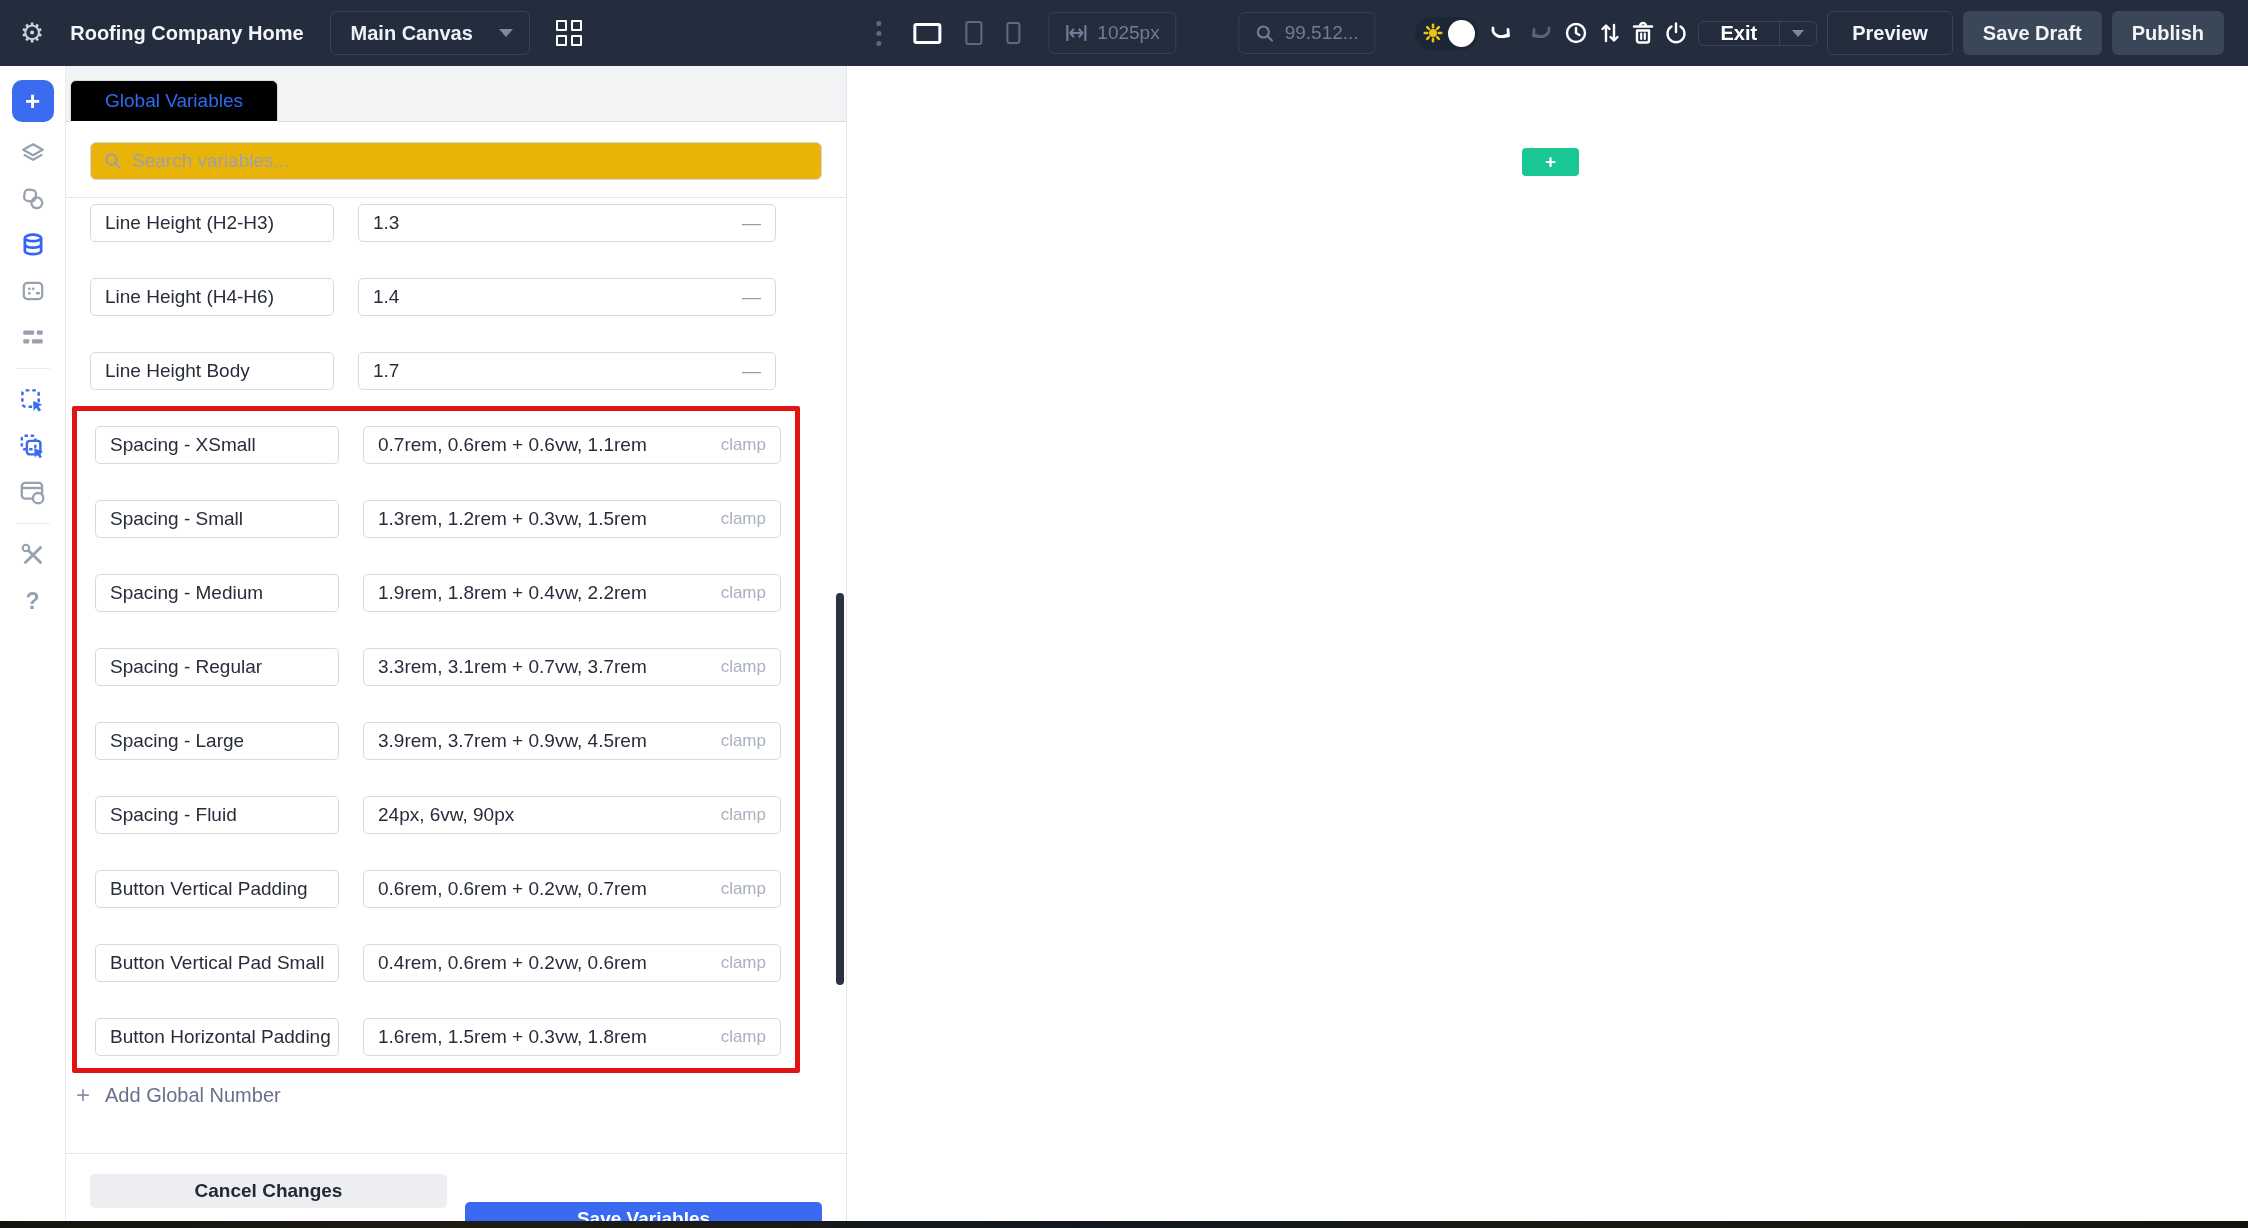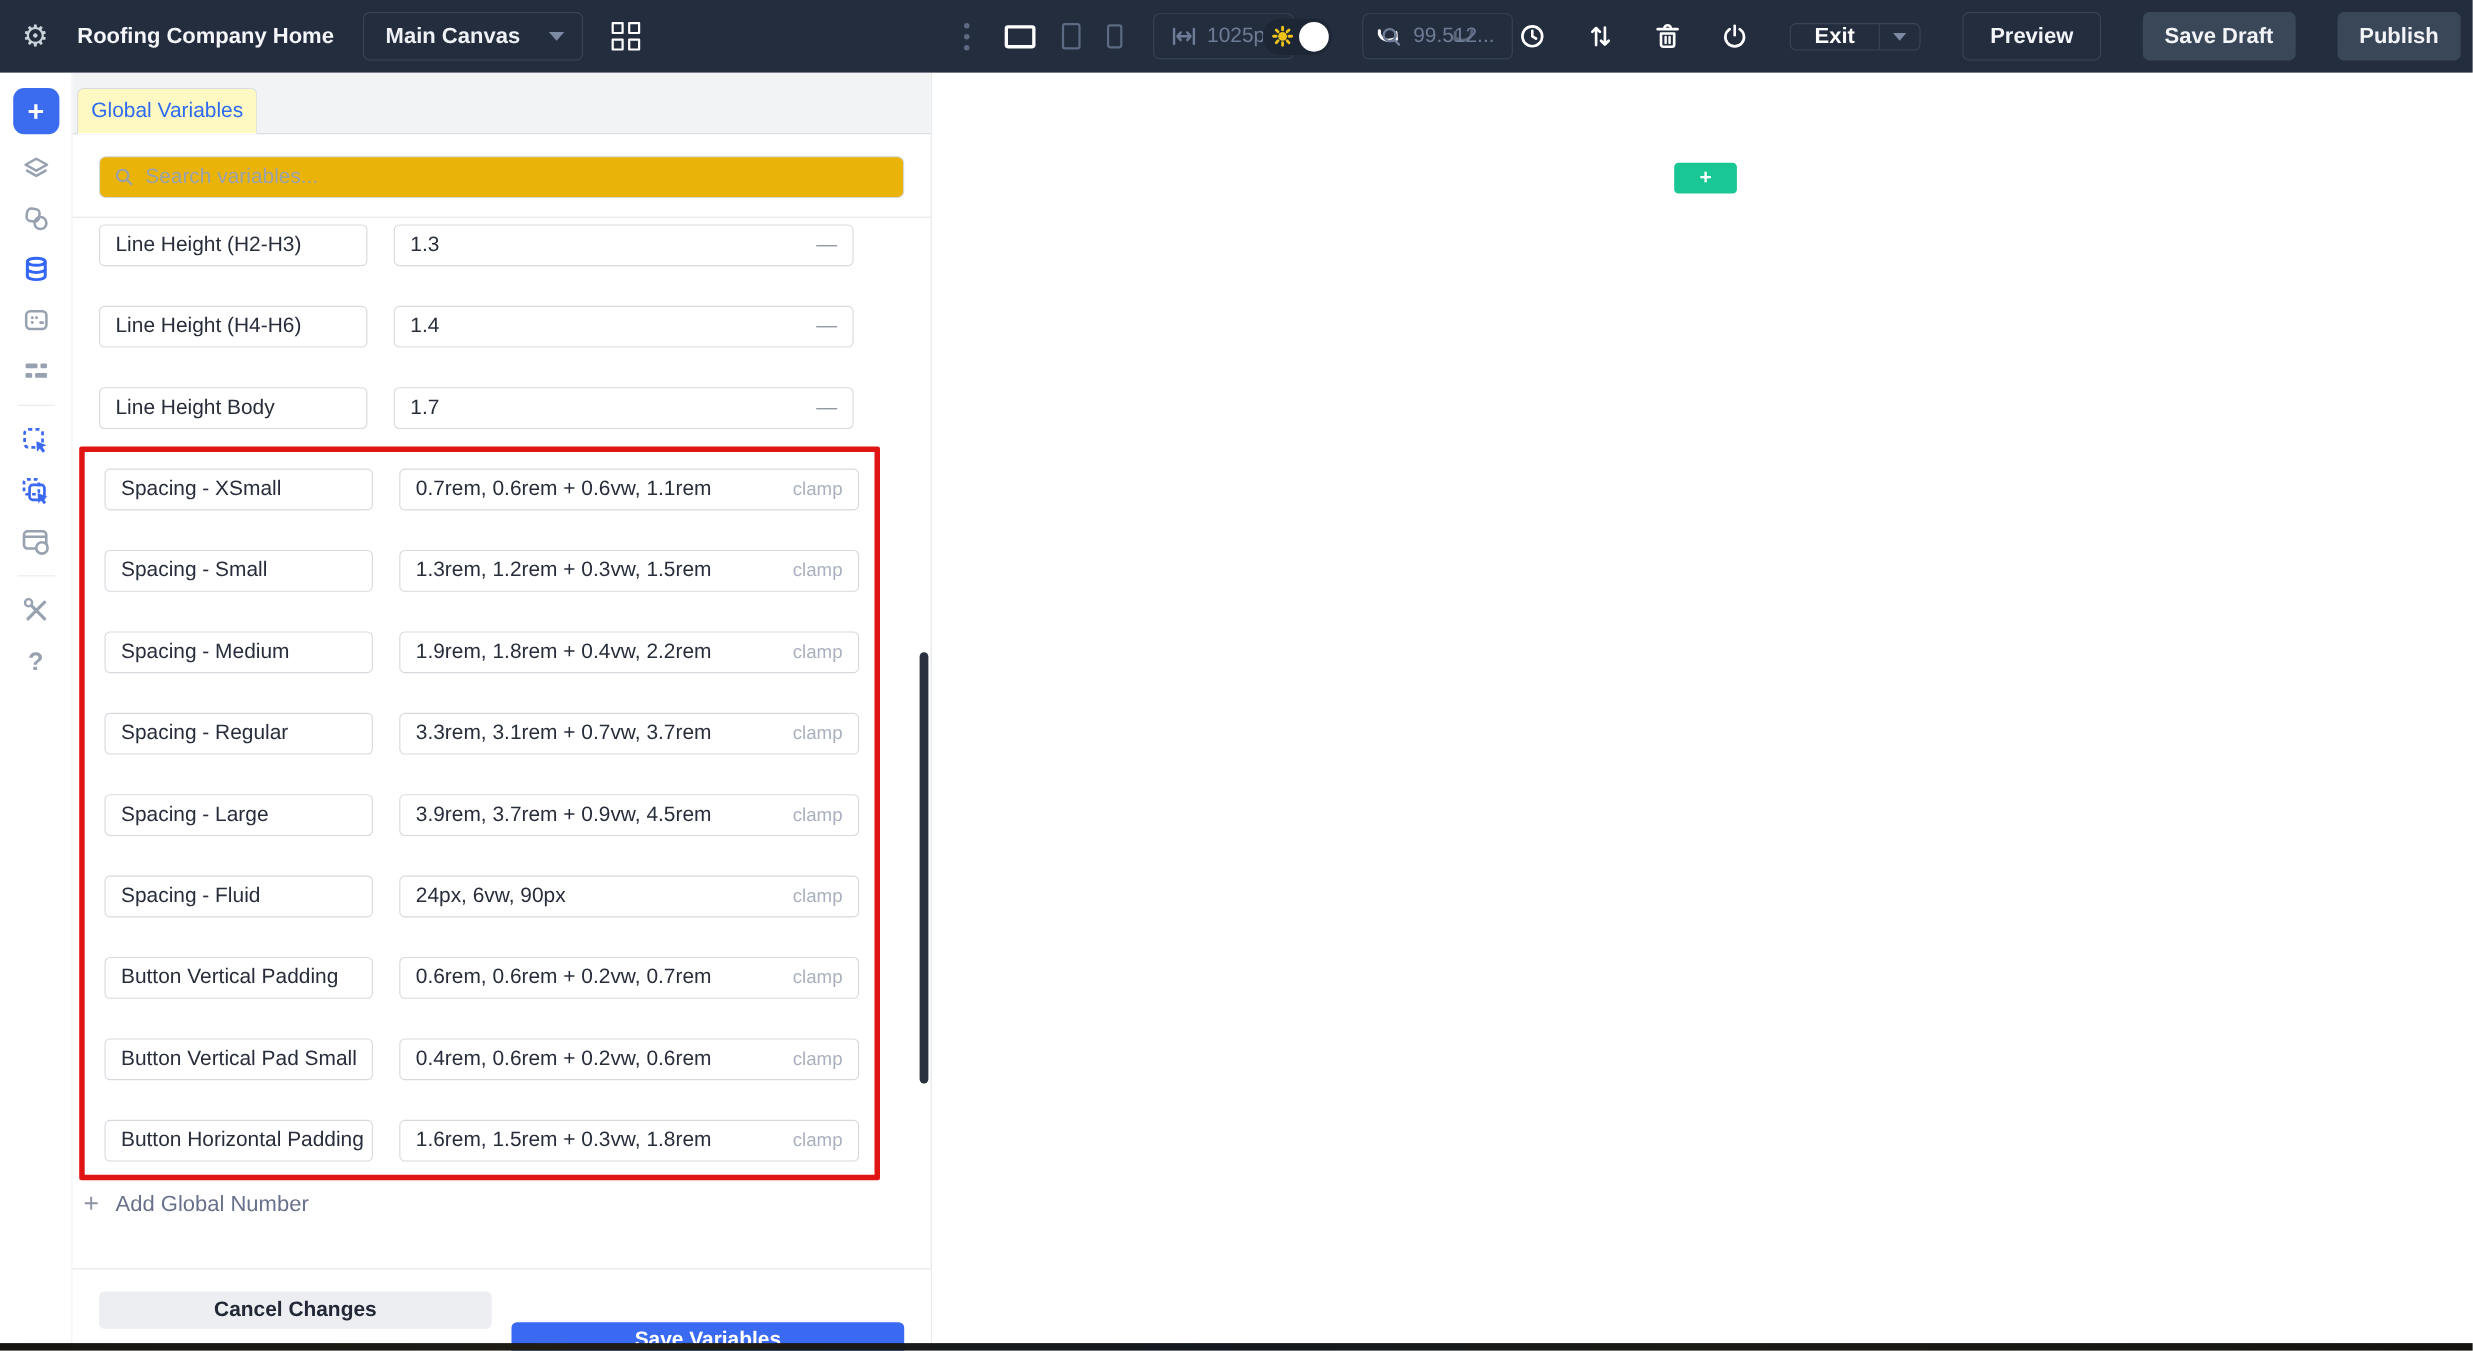--- a/index.html
+++ b/index.html
@@ -33,21 +33,21 @@
   .devices { display:flex; align-items:center; gap:24px; }
   .dev-desktop { width:28px; height:21px; border:3px solid #fff; border-radius:3px; cursor:pointer; }
   .dev-tablet  { width:17px; height:24px; border:2.5px solid #5d6a82; border-radius:3px; cursor:pointer; }
   .dev-phone   { width:14px; height:22px; border:2.5px solid #5d6a82; border-radius:3px; cursor:pointer; }
   .tb-badge {
     display:flex; align-items:center; gap:10px; border:1px solid #384257; border-radius:6px;
     height:42px; padding:0 16px; color:#6f7c96; font-size:19px; cursor:pointer; min-width:110px;
   }
   .tb-badge.zoom-badge { margin-left:34px; min-width:135px; }
 
-  .tb-right { margin-left:auto; display:flex; align-items:center; gap:38px; padding-right:11px; }
+  .tb-right { margin-left:auto; display:flex; align-items:center; gap:10px; padding-right:24px; }
   .toggle {
     width:63px; height:33px; border-radius:17px; background:#1d2635; position:relative;
     display:flex; align-items:center; cursor:pointer; flex:none;
   }
   .toggle .knob { position:absolute; right:3px; top:3px; width:27px; height:27px; border-radius:50%; background:#fff; }
   .toggle svg { margin-left:8px; }
   .tb-icon { display:flex; align-items:center; justify-content:center; cursor:pointer; }
   .tb-btn {
     display:flex; align-items:center; border:1px solid #3a4456; border-radius:6px; height:44px;
     color:#f2f4f8; font-size:20px; font-weight:600; cursor:pointer; background:transparent;
@@ -73,22 +73,22 @@
   
   .panel {
     position:absolute; top:66px; left:66px; width:781px; bottom:0; background:#fff;
     border-right:1px solid #e2e5e9; display:flex; flex-direction:column; z-index:6;
   }
   .tabbar {
     height:56px; background:#f2f3f5; border-bottom:1px solid #d9dde3;
     display:flex; align-items:flex-end; padding-left:4px; flex:none;
   }
   .tab {
-    height:42px; margin-bottom:-1px; background:#fef9c3; border:1px solid #d9dde3; border-bottom:1px solid #fff;
-    border-radius:6px 6px 0 0; padding:0 12px; display:flex; align-items:center;
+    height:42px; margin-bottom:-1px; background:#000000; border:1px solid #d9dde3; border-bottom:1px solid #fff;
+    border-radius:6px 6px 0 0; padding:0 34px; display:flex; align-items:center;
     color:#2e6bf0; font-size:19px; font-weight:500; cursor:pointer;
   }
   .search-section { padding:20px 24px 0; height:76px; border-bottom:1px solid #e3e6ea; flex:none; }
   .search-box {
     height:38px; border:1px solid #d4d9df; border-radius:6px; display:flex; align-items:center;
     gap:10px; padding:0 13px; background:#eab308;
   }
   .search-box input {
     border:none; outline:none; flex:1; font-size:19px; color:#2a303c; background:transparent;
     font-family:"Liberation Sans", sans-serif;

